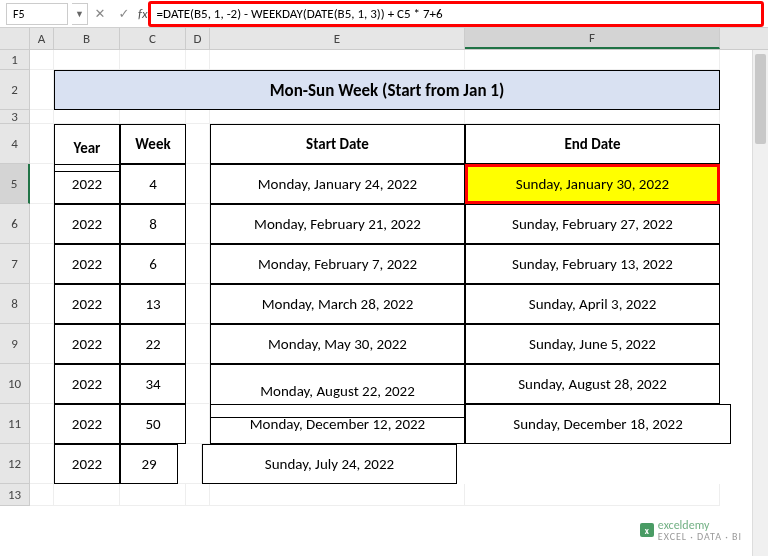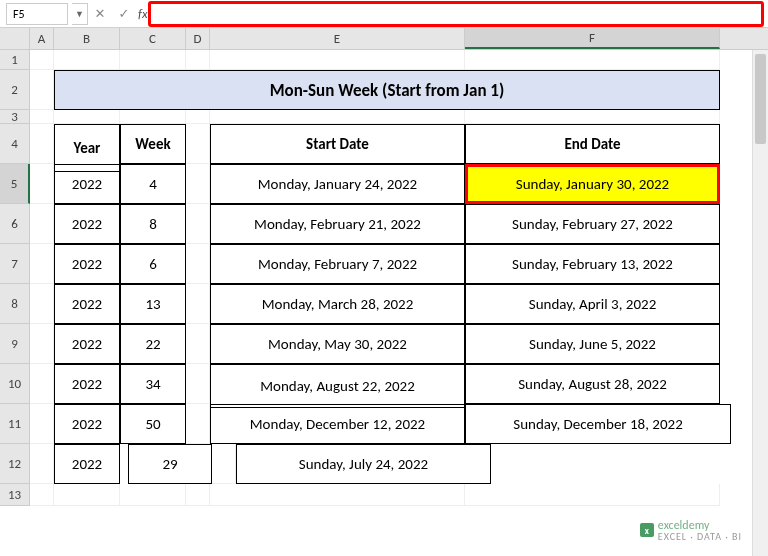--- a/index.html
+++ b/index.html
@@ -43,20 +43,21 @@
 </head>
 <body>
 
 <div class="formula-bar">
   <div class="name-box">F5</div>
   <div class="name-dd">▼</div>
   <div class="fb-btn">✕</div>
   <div class="fb-btn">✓</div>
   <div class="fx-label">fx</div>
   <div class="formula-input">
+    <span>=DATE(B5, 1, -2) - WEEKDAY(DATE(B5, 1, 3)) + C5 * 7+6</span>
     <div class="formula-hl"></div>
   </div>
 </div>
 
 <div class="grid-wrap">
   <div class="col-headers">
     <div class="corner"></div>
     <div id="colh" style="display: contents;"></div>
   <div class="col-h" style="width: 24px;">A</div>
       <div class="col-h" style="width: 66px;">B</div>
@@ -148,35 +149,35 @@
           <div class="cell td" style="width: 66px; height: 40px;">22</div>
           <div class="cell" style="width: 24px; height: 40px;"></div>
           <div class="cell td" style="width: 255px; height: 40px; text-align: center;">Monday, May 30, 2022</div>
           <div class="cell td" style="width: 255px; height: 40px;">Sunday, June 5, 2022</div>
         </div>
         <div class="row" style="height: 40px;">
           <div class="cell" style="width: 24px; height: 40px;"></div>
           <div class="cell td" style="width: 66px; height: 40px;">2022</div>
           <div class="cell td" style="width: 66px; height: 40px;">34</div>
           <div class="cell" style="width: 24px; height: 40px;"></div>
-          <div class="cell td" style="width: 255px; height: 44px;">Monday, August 22, 2022</div>
+          <div class="cell td" style="width: 255px; height: 54px;">Monday, August 22, 2022</div>
           <div class="cell td" style="width: 255px; height: 40px;">Sunday, August 28, 2022</div>
         </div>
         <div class="row" style="height: 40px;">
           <div class="cell" style="width: 24px; height: 40px;"></div>
           <div class="cell td" style="width: 66px; height: 40px;">2022</div>
           <div class="cell td" style="width: 66px; height: 40px;">50</div>
           <div class="cell" style="width: 24px; height: 40px;"></div>
           <div class="cell td" style="width: 255px; height: 40px;">Monday, December 12, 2022</div>
           <div class="cell td" style="width: 266px; height: 40px;">Sunday, December 18, 2022</div>
         </div>
         <div class="row" style="height: 40px;">
           <div class="cell" style="width: 24px; height: 40px;"></div>
           <div class="cell td" style="width: 66px; height: 40px;">2022</div>
-          <div class="cell td" style="width: 84px; height: 40px; margin-left: 8px;">29</div>
+          <div class="cell td" style="width: 58px; height: 40px;">29</div>
           <div class="cell" style="width: 24px; height: 40px;"></div>
           <div class="cell td" style="width: 255px; height: 40px;">Sunday, July 24, 2022</div>
         </div>
         <div class="row" style="height: 22px;">
           <div class="cell" style="width: 24px; height: 22px;"></div>
           <div class="cell" style="width: 66px; height: 22px;"></div>
           <div class="cell" style="width: 66px; height: 22px;"></div>
           <div class="cell" style="width: 24px; height: 22px;"></div>
           <div class="cell" style="width: 255px; height: 22px;"></div>
           <div class="cell" style="width: 255px; height: 22px;"></div>

